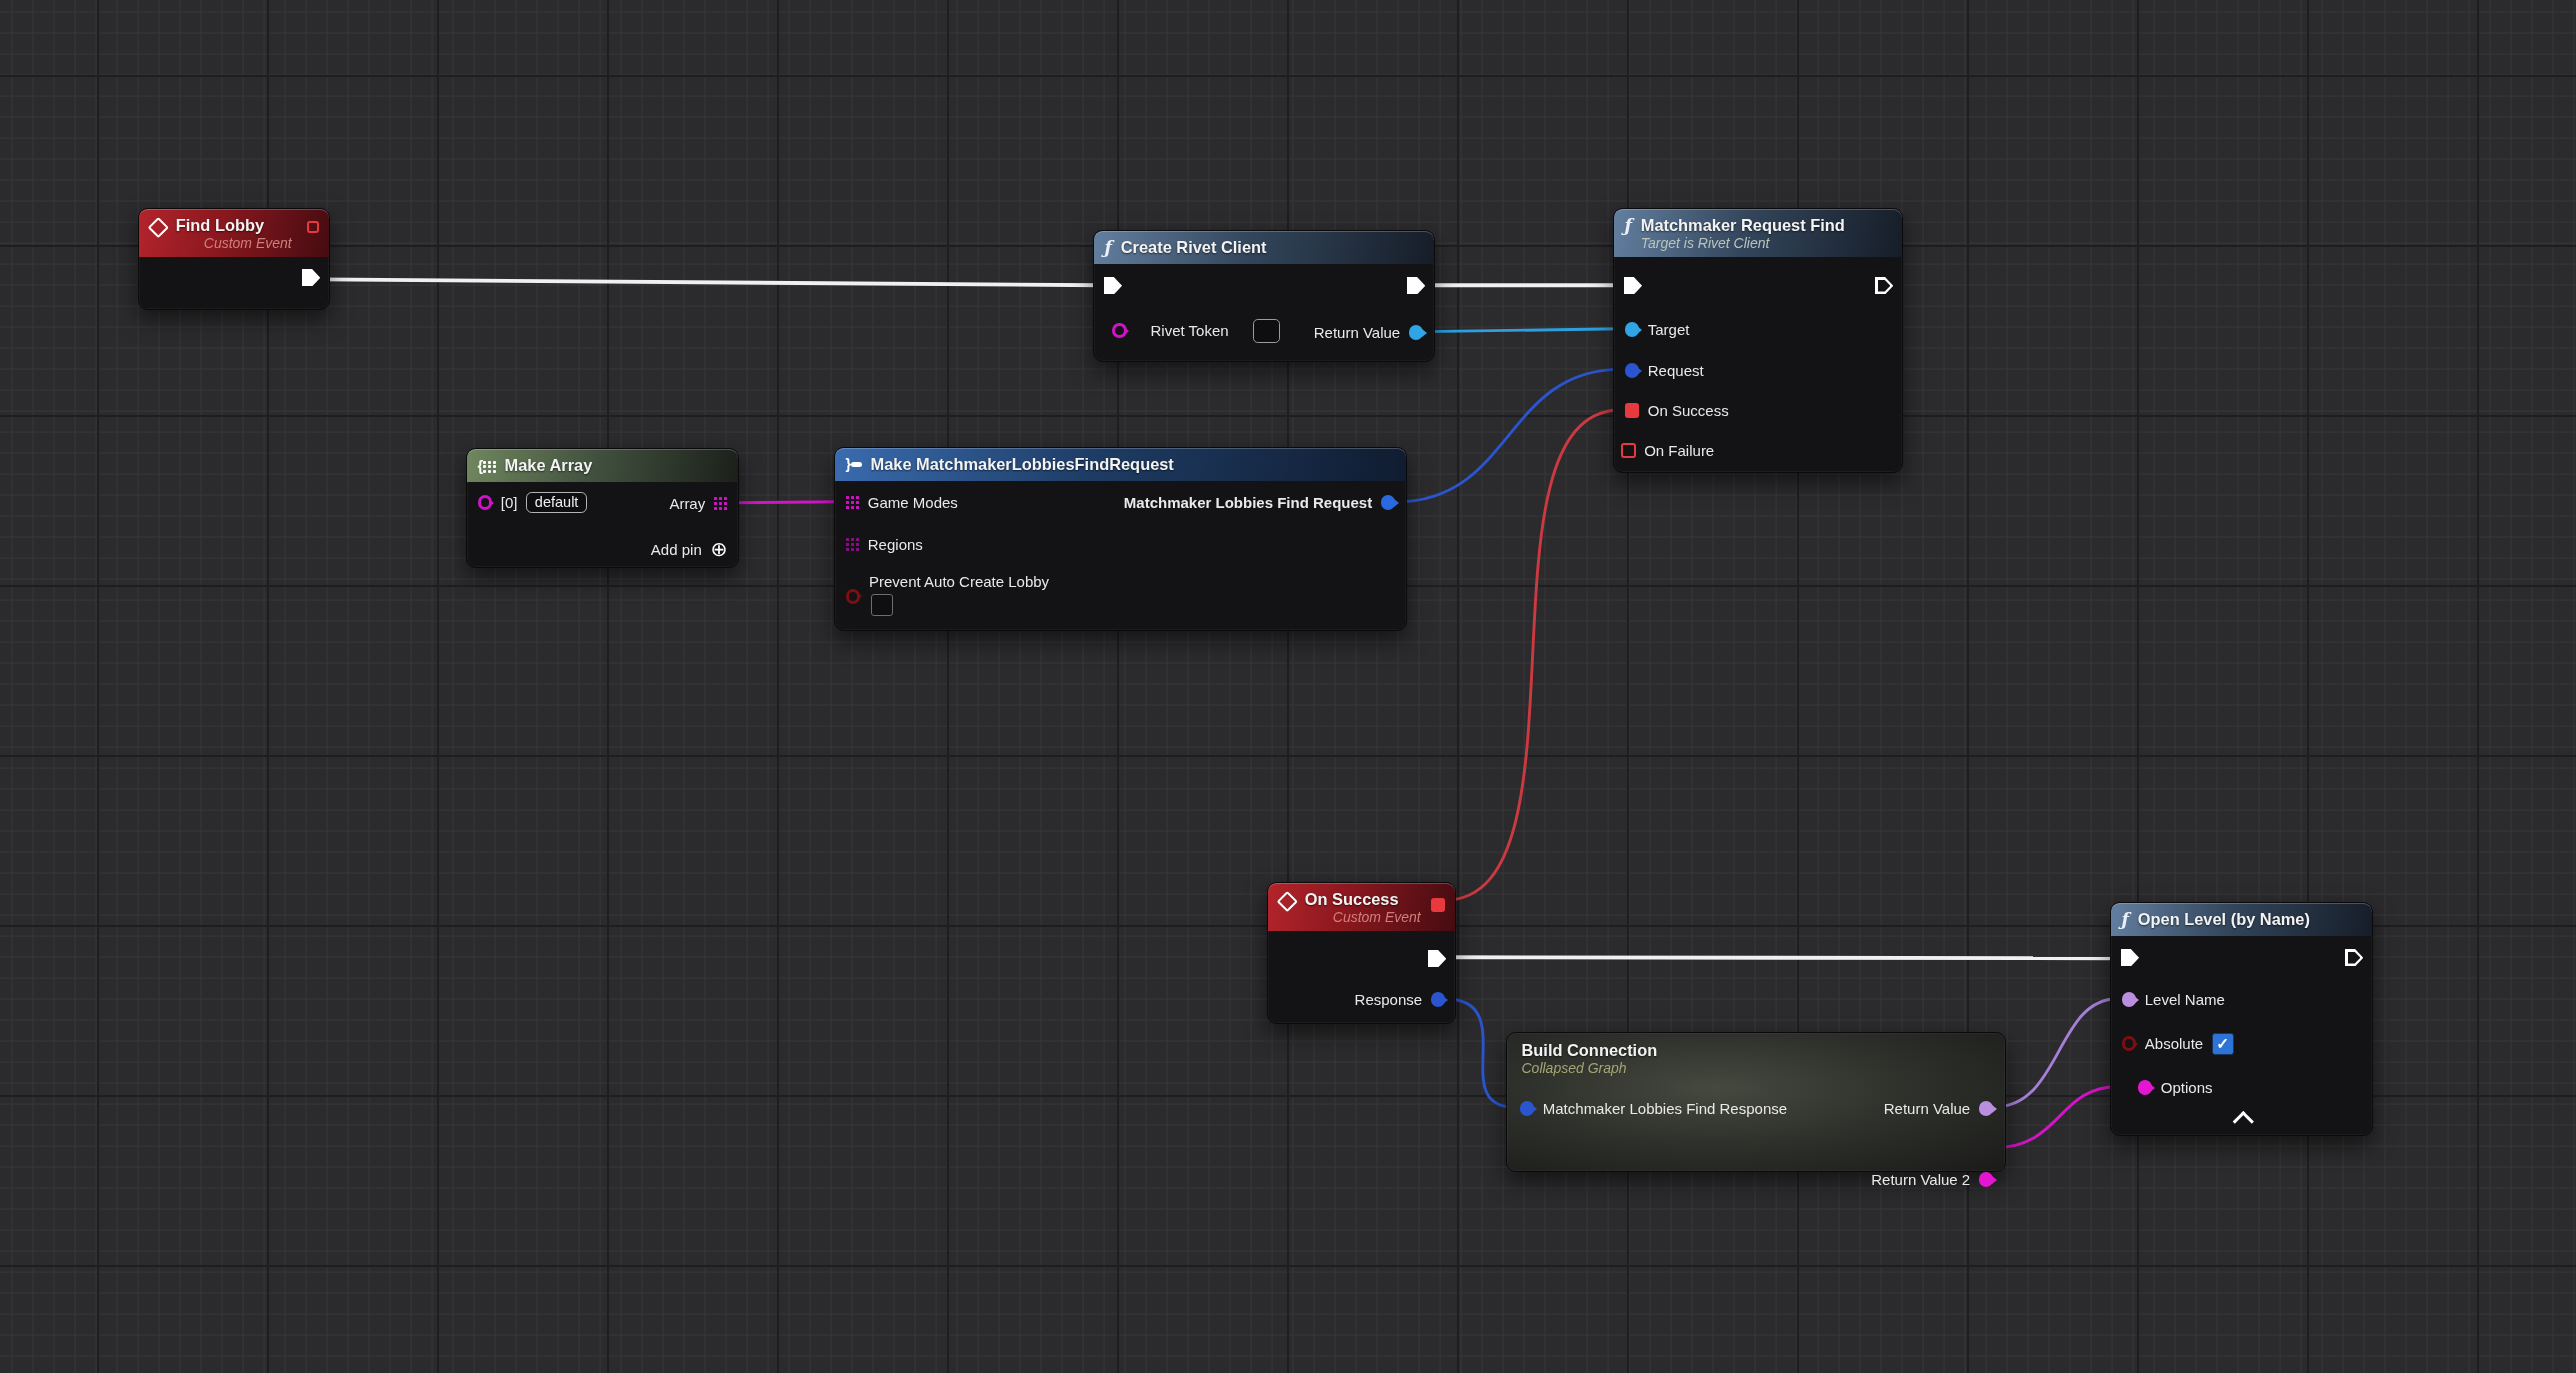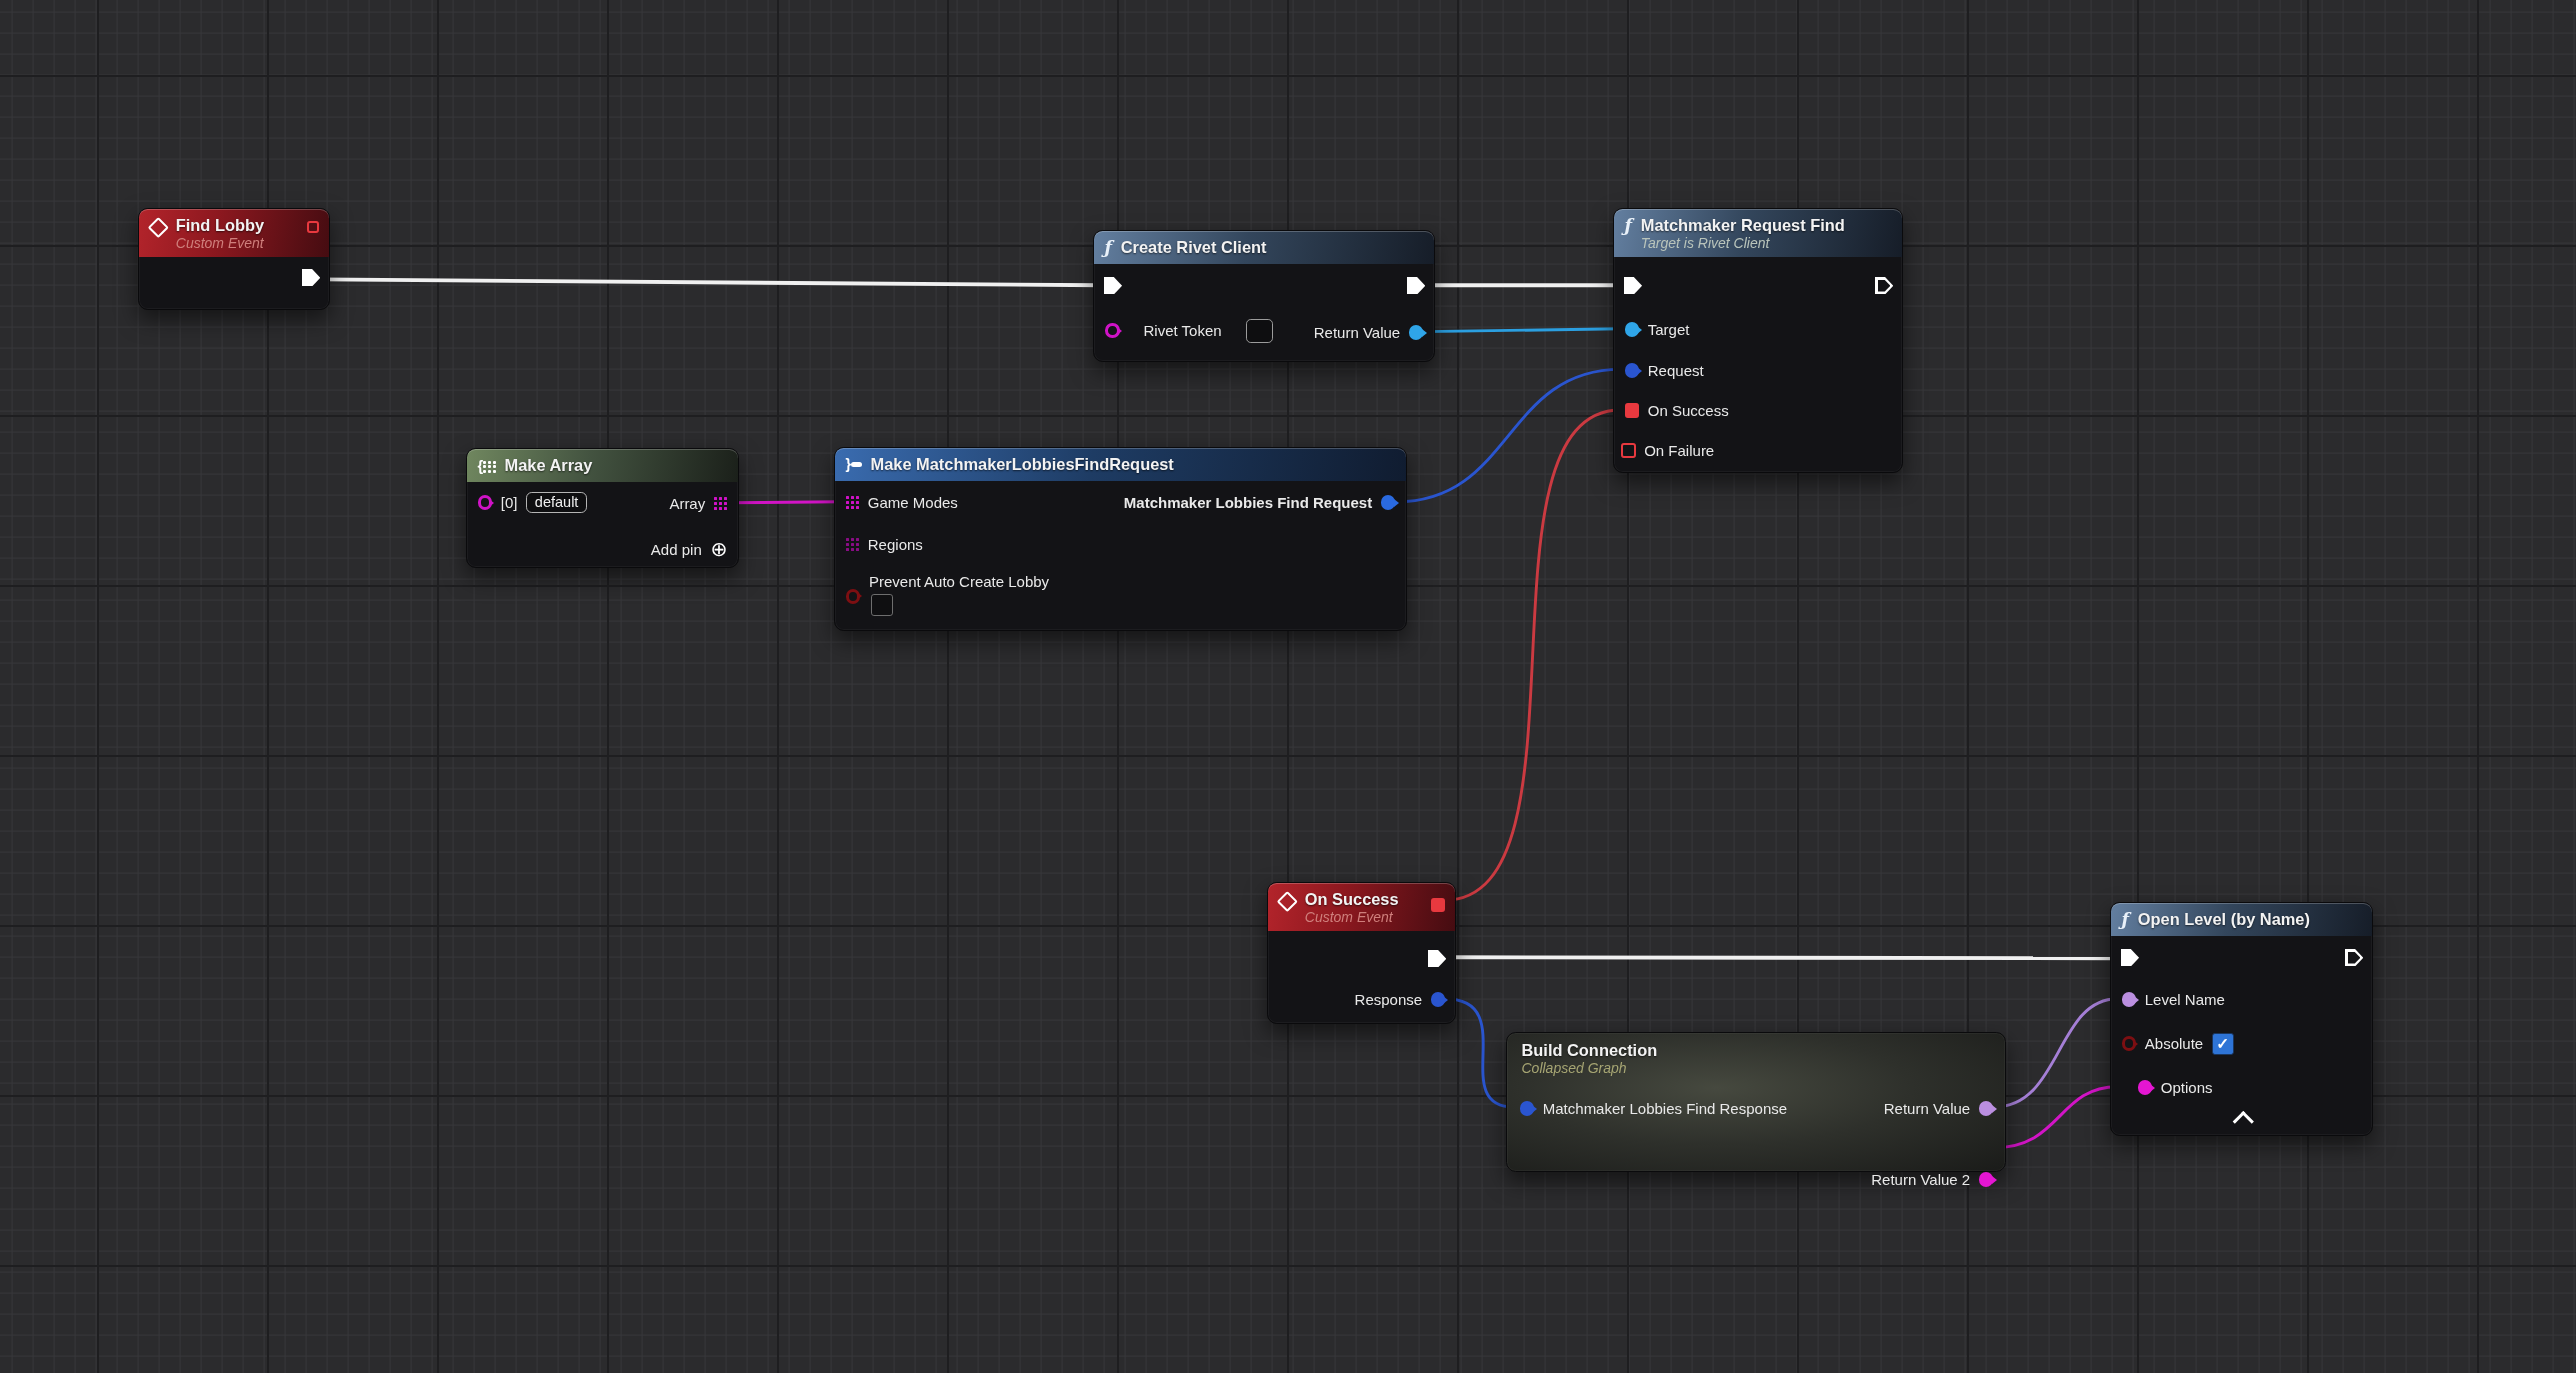--- a/index.html
+++ b/index.html
@@ -28,21 +28,21 @@
     padding:6.8px 10.6px 5.8px 10.6px;box-shadow:inset 0 1px 0 rgba(255,255,255,.22);
   }
   .hdr.one{align-items:center;padding:6.8px 10.6px;}
   .hdr-event{background:linear-gradient(100deg,#b3242b 0%,#8d181f 40%,#450c11 100%);}
   .hdr-function{background:linear-gradient(100deg,#637fa0 0%,#33465c 45%,#161d28 100%);}
   .hdr-struct{background:linear-gradient(100deg,#3a6cb0 0%,#1e3c64 45%,#101c30 100%);}
   .hdr-array{background:linear-gradient(100deg,#70875f 0%,#435340 45%,#1b201a 100%);}
   .title{font-size:16.4px;font-weight:bold;color:#f3f3f3;line-height:19.3px;white-space:nowrap;
     text-shadow:0 1px 1.9px rgba(0,0,0,.6);}
   .subtitle{font-size:14px;font-style:italic;line-height:16.4px;white-space:nowrap;}
-  .sub-event{color:#cf7f7c;}
+  .sub-event{color:#cf7f7c;margin-left:28px;}
   .sub-target{color:#b9c4bb;}
   .sub-collapsed{color:#a6a573;}
 
   
   .ev-diamond{width:10.6px;height:10.6px;border:2.4px solid #fff;border-radius:1.9px;
     transform:rotate(45deg);margin:3.9px 1.9px 0 1px;flex:none;}
   .fn-icon{font-family:"DejaVu Serif",serif;font-style:italic;font-weight:bold;
     font-size:17.4px;line-height:17.4px;color:#e9f1f9;flex:none;margin-top:1px;}
   .mini-grid{width:12.6px;height:12.6px;display:grid;grid-template-columns:repeat(3,1fr);
     grid-template-rows:repeat(3,1fr);gap:1.5px;flex:none;}
@@ -125,21 +125,21 @@
     <span class="exec" style="right:8.7px;top:60px;"></span>
   </div>
 
   <div class="node" style="left:1093px;top:230px;width:340px;height:130px">
     <div class="hdr hdr-function one">
       <span class="fn-icon">ƒ</span>
       <span class="title">Create Rivet Client</span>
     </div>
     <span class="exec" style="left:9.7px;top:46px;"></span>
     <span class="exec" style="right:8.7px;top:46px;"></span>
-    <div class="prow" style="left:11px;top:90px;gap:24px;">
+    <div class="prow" style="left:18px;top:90px;gap:24px;">
       <span class="cpin donut" style="--pc:#d013c7"></span>
       <span class="plabel">Rivet Token</span>
       <span class="textbox"></span>
     </div>
     <div class="prow" style="right:10.6px;top:92px;">
       <span class="plabel">Return Value</span>
       <span class="cpin" style="--pc:#2fa5e8"></span>
     </div>
   </div>
 

